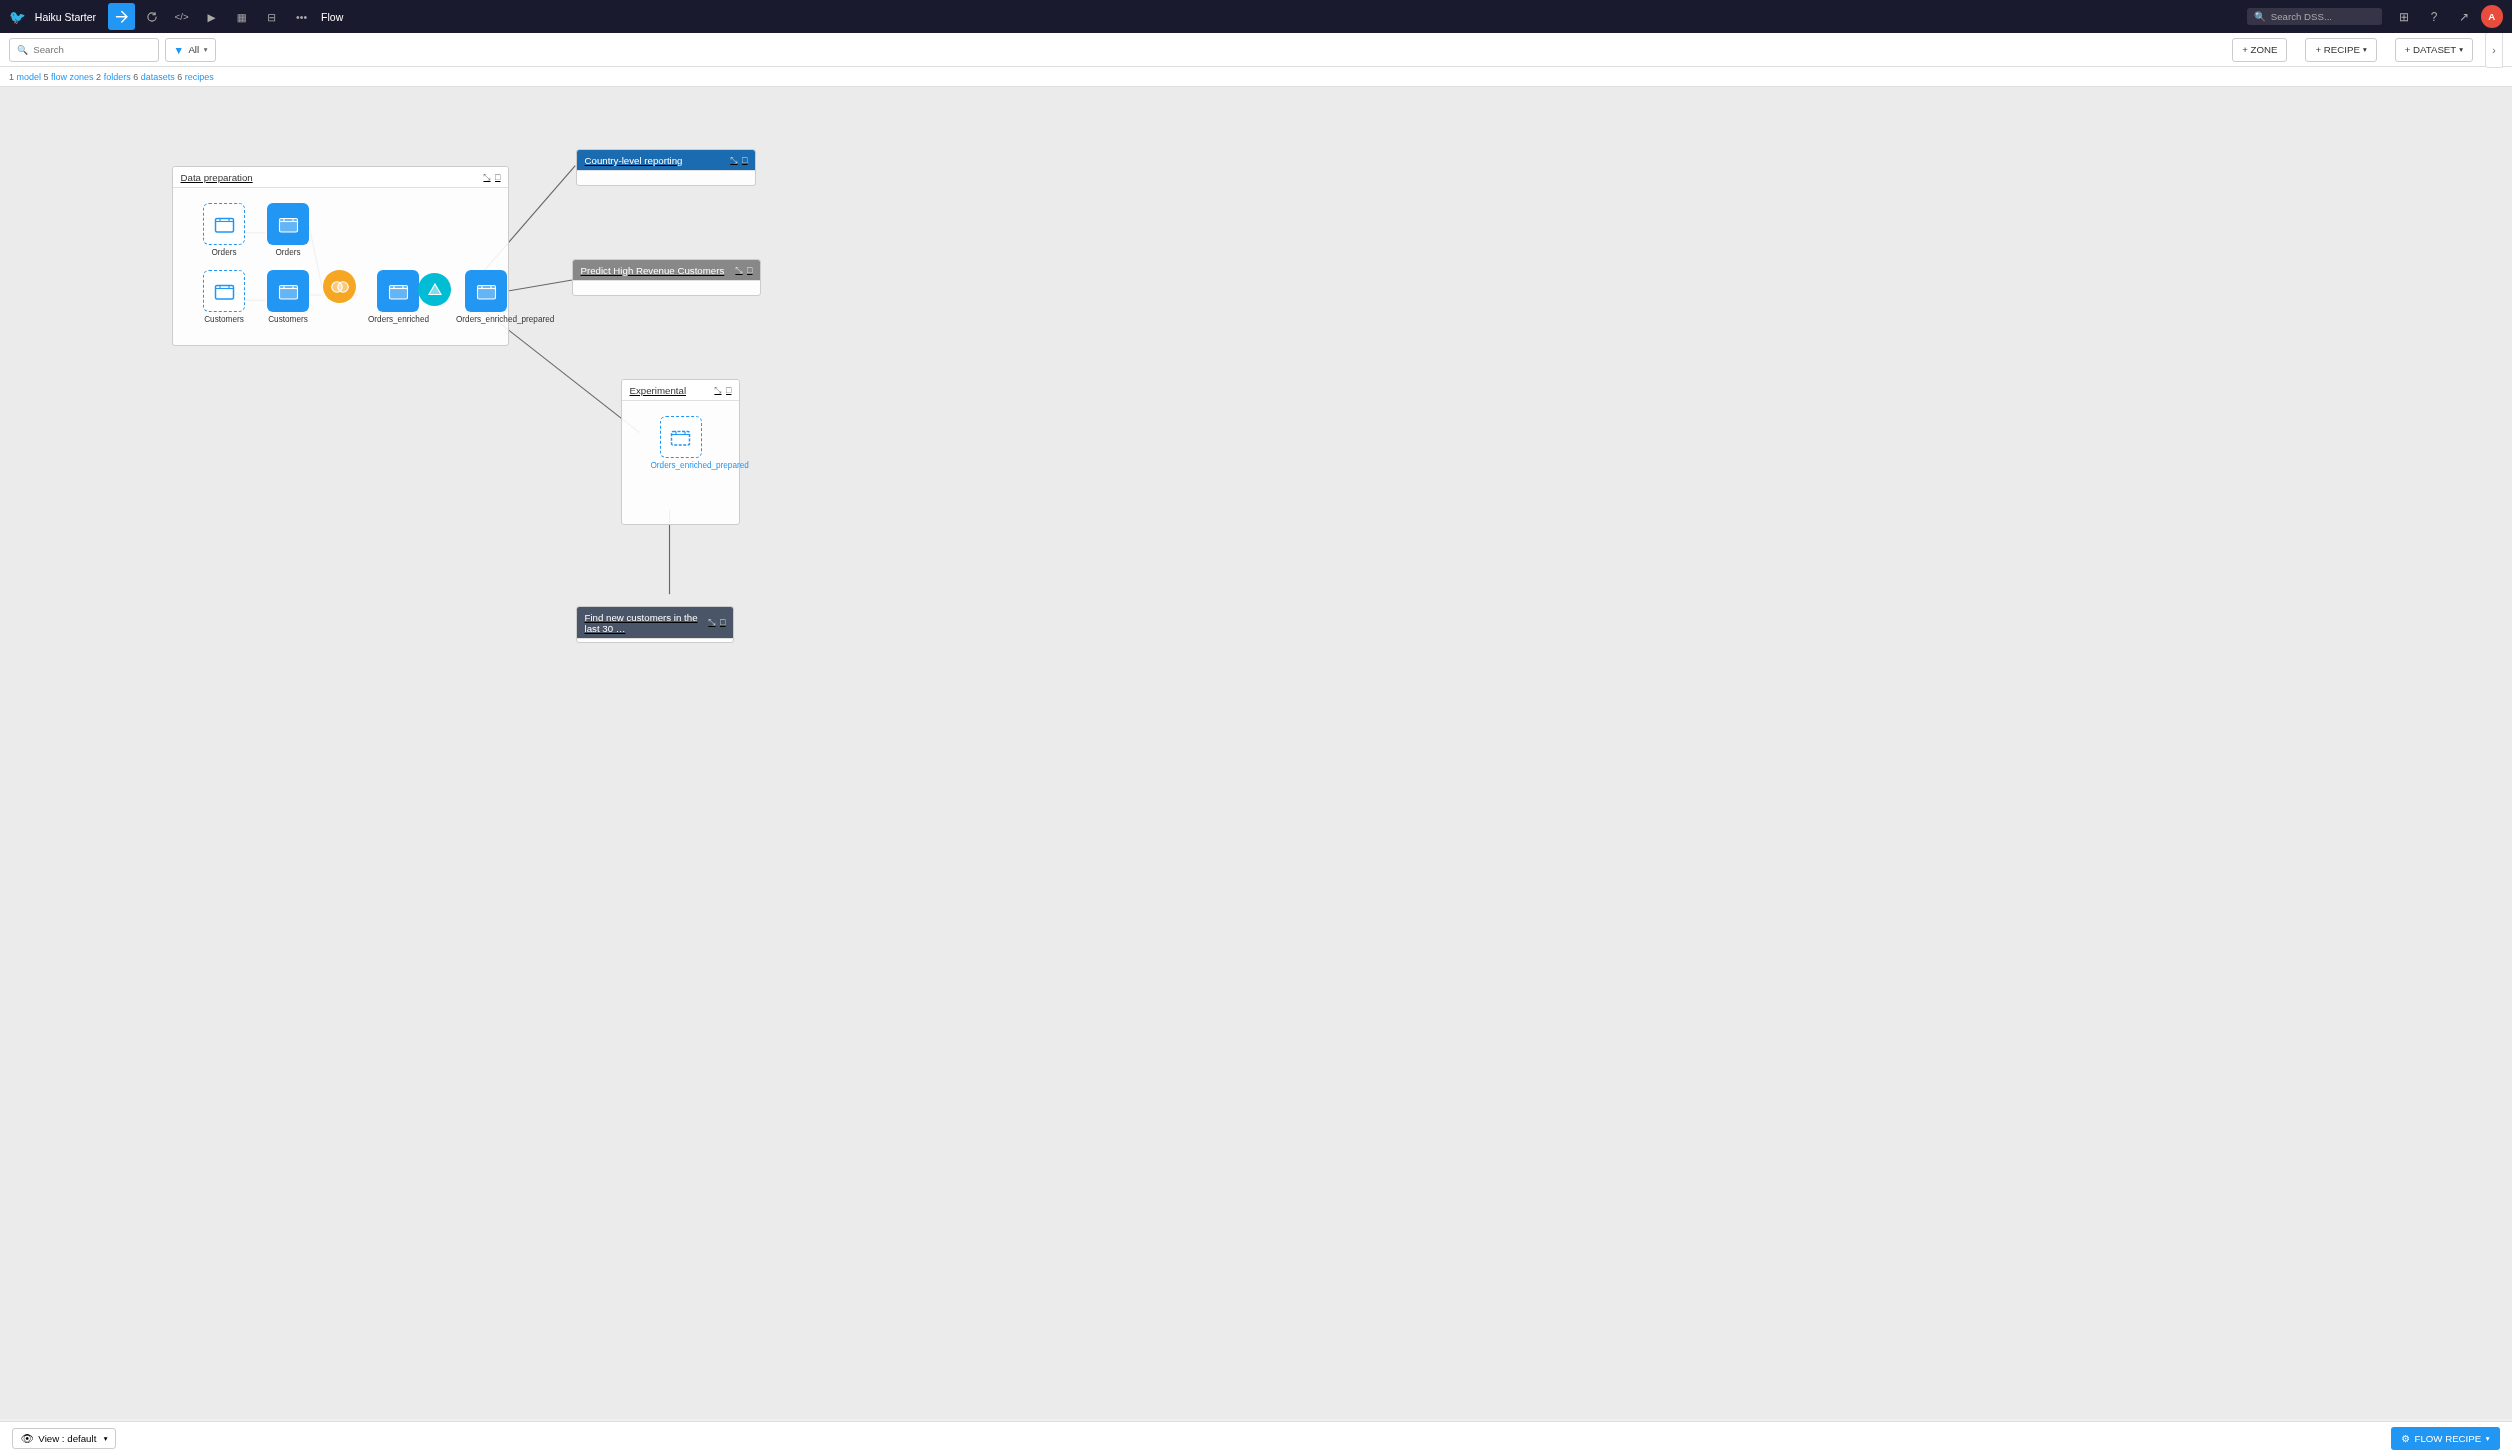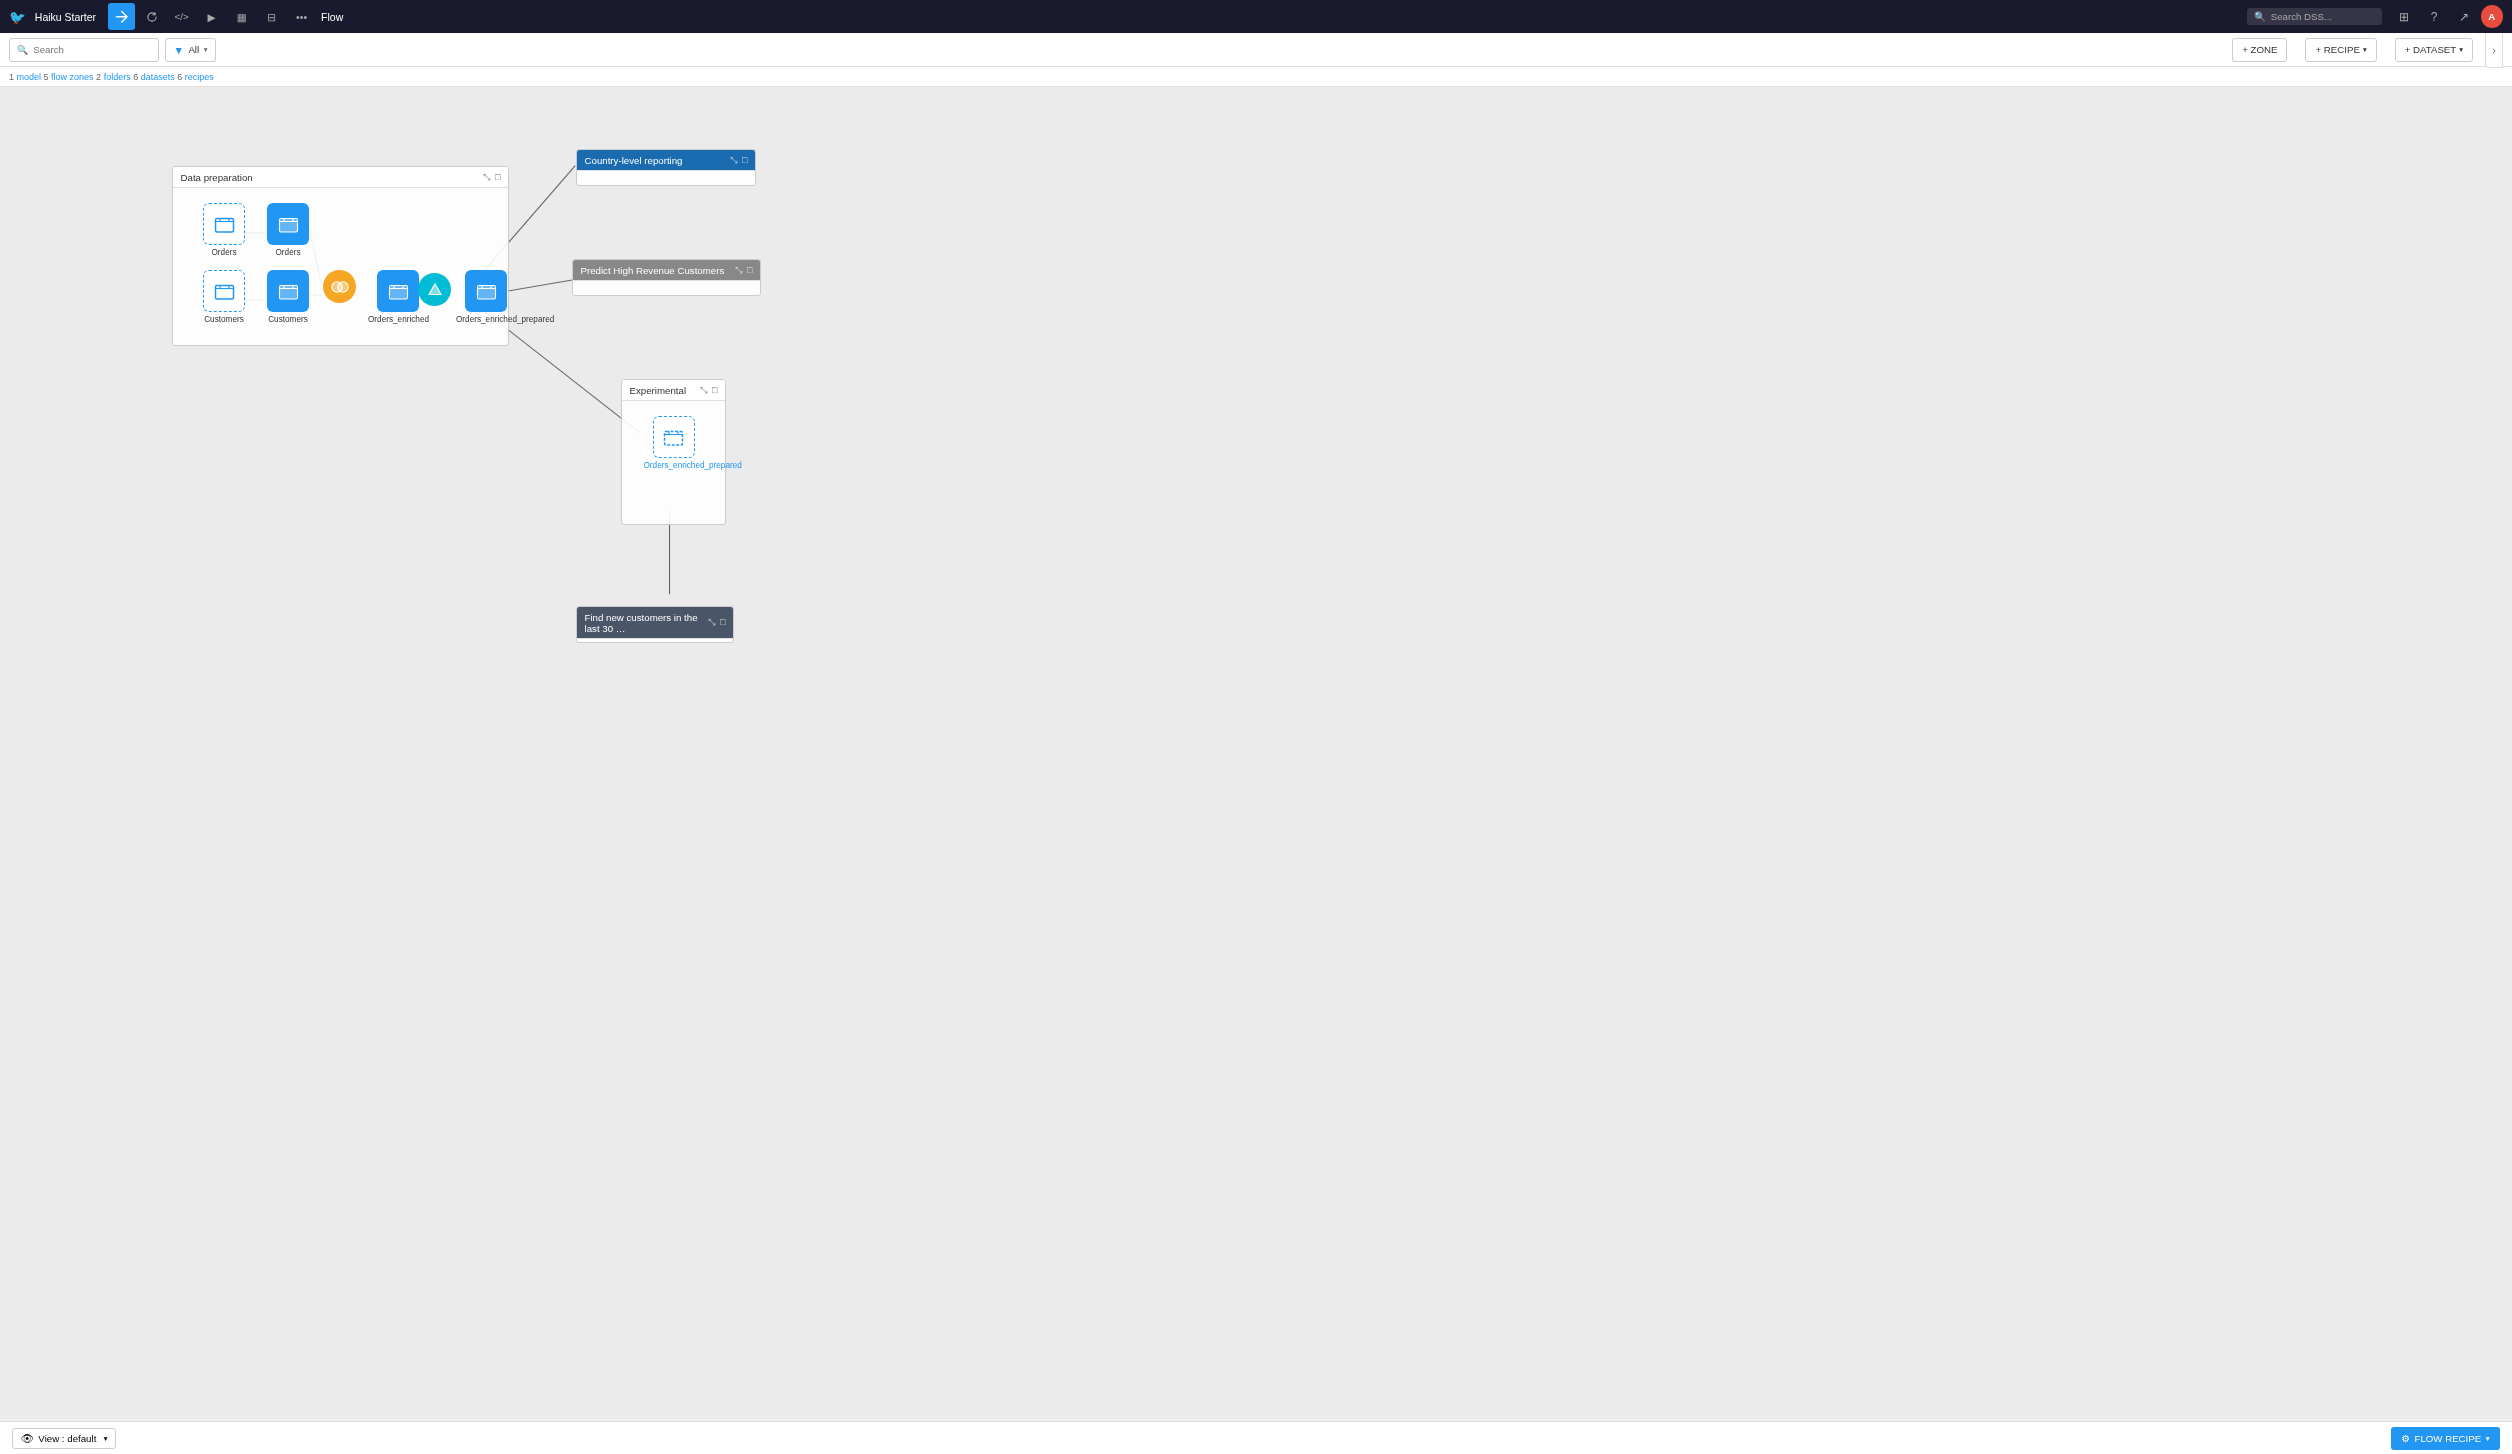--- a/index.html
+++ b/index.html
@@ -63,21 +63,21 @@
     .breadcrumb span { color: #666; }
 
     
     .flow-canvas {
       position: relative; width: 100%; height: calc(100vh - 33px - 34px - 22.4px - 33px);
       background: #ebebeb; overflow: hidden;
     }
 
     
     .zone-box {
-      position: absolute; border: 0.7px solid #ccc; border-radius: 3px; background: rgba(255,255,255,0.9);
+      position: absolute; border: 0.7px solid #ccc; border-radius: 3px; background: rgba(255,255,255,0.9); text-decoration: underline;
     }
     .zone-header {
       display: flex; align-items: center; justify-content: space-between;
       padding: 4.5px 7.5px; font-size: 9.7px; font-weight: 500; color: #333;
       border-bottom: 0.7px solid #e0e0e0;
     }
     .zone-header-icons { display: flex; gap: 4.5px; }
     .zone-header-icon { cursor: pointer; color: #666; font-size: 9px; }
     .zone-content { padding: 12px; position: relative; }
 
@@ -368,21 +368,21 @@
   <div class="zone-box zone-gray" style="left:572px; top:172px; width:189px; min-height:37px;">
     <div class="zone-header">
       <span>Predict High Revenue Customers</span>
       <div class="zone-header-icons">
         <span class="zone-header-icon">⤡</span>
         <span class="zone-header-icon">□</span>
       </div>
     </div>
   </div>
 
-  <div class="zone-box zone-white" style="left:621px; top:292px; width:105px; height:146px;">
+  <div class="zone-box zone-white" style="left:621px; top:292px; width:119px; height:146px;">
     <div class="zone-header">
       <span>Experimental</span>
       <div class="zone-header-icons">
         <span class="zone-header-icon">⤡</span>
         <span class="zone-header-icon">□</span>
       </div>
     </div>
     <div class="zone-content" style="display:flex; justify-content:center; padding-top:15px;">
       <div class="node">
         <div class="node-icon" style="background:white; border:1.5px dashed #2196f3; width:42px; height:42px; border-radius:6px; display:flex; align-items:center; justify-content:center;">

